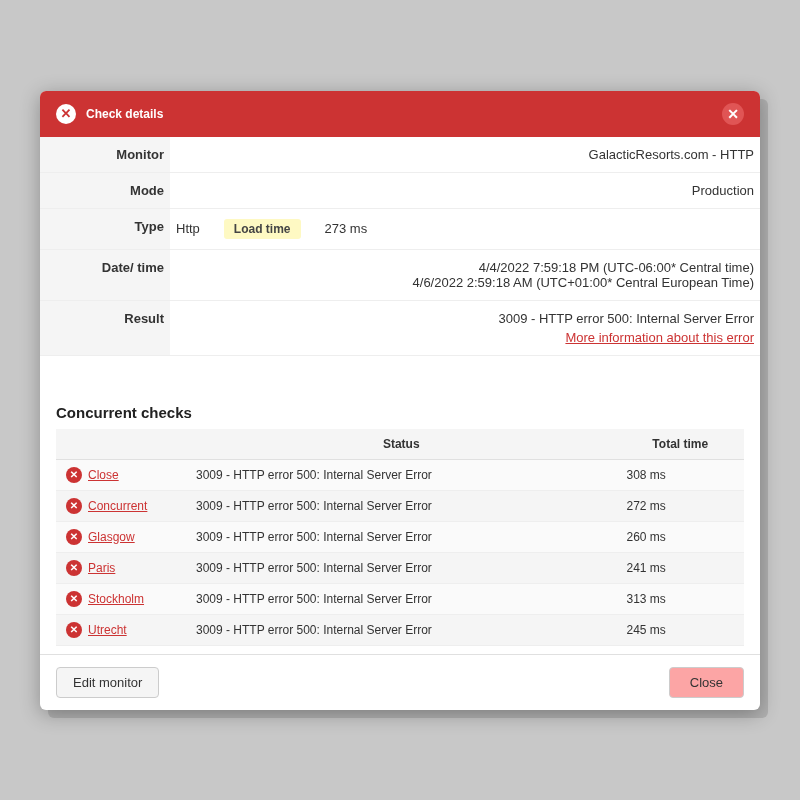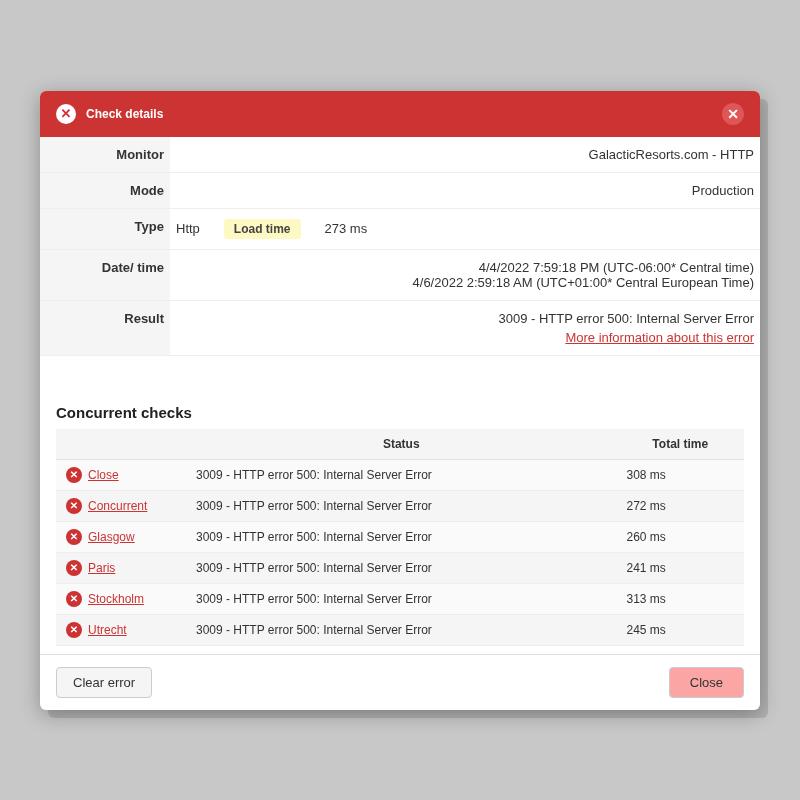--- a/index.html
+++ b/index.html
@@ -389,19 +389,19 @@
       <td>3009 - HTTP error 500: Internal Server Error</td>
       <td class="right">245 ms</td>
     </tr>
             </tbody>
         </table>
       </div>
     </div>
 
     <div class="dialog-footer">
       <div class="footer-left">
-        <button class="btn">Clear error</button>
+        <button class="btn">Edit monitor</button>
       </div>
       <button class="btn-close">Close</button>
     </div>
 
   </div>
 </div>
 
 </body></html>

